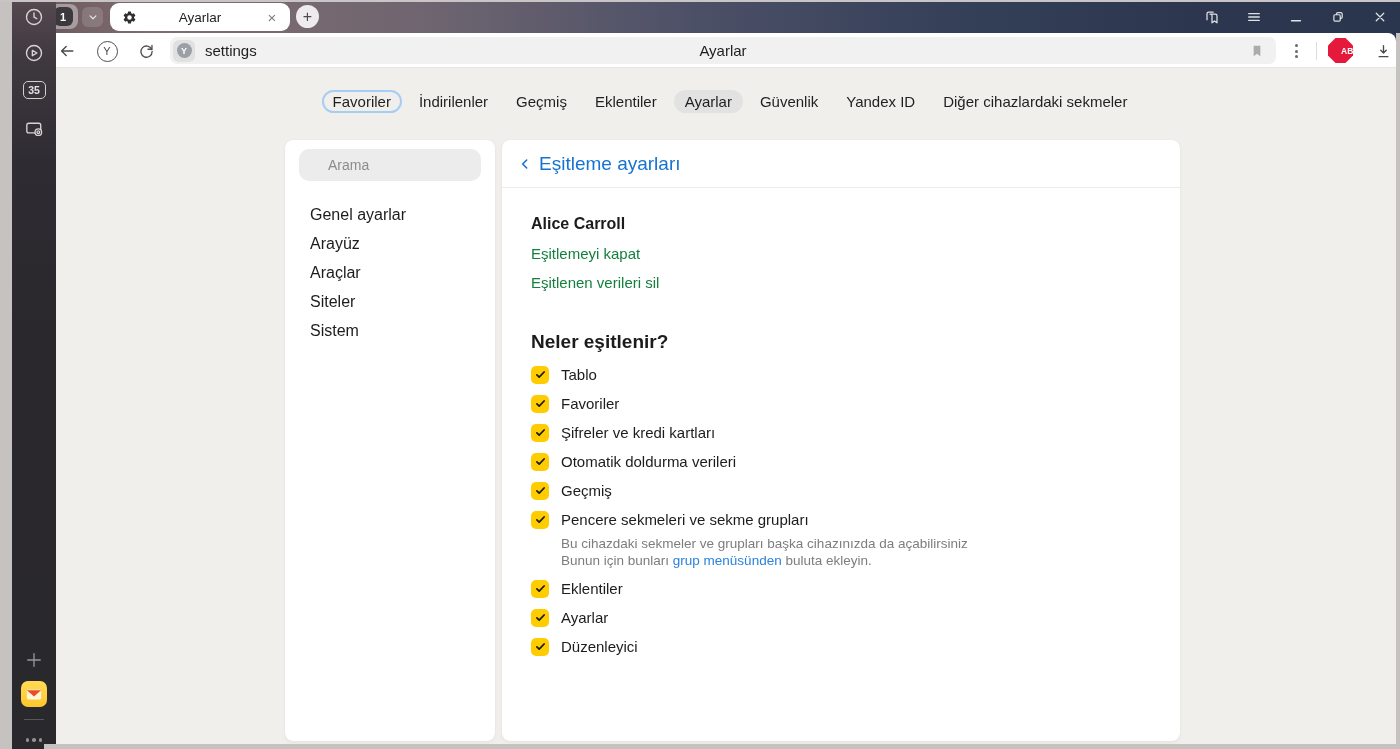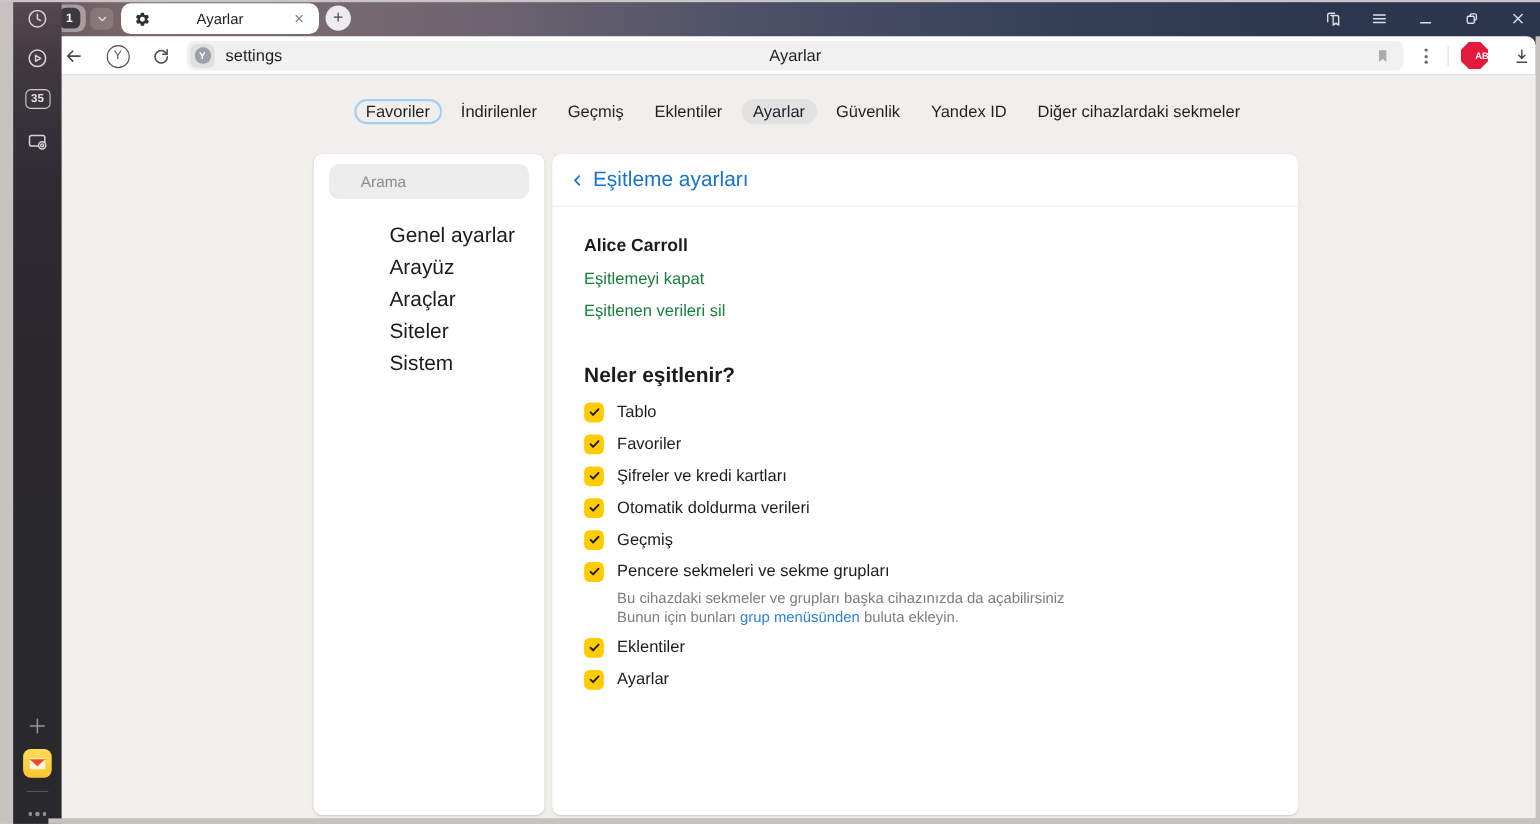--- a/index.html
+++ b/index.html
@@ -75,21 +75,21 @@
   .nav-tab { font-size:15px; color:#1f1f1f; padding:3px 11px; border-radius:14px; cursor:pointer; white-space:nowrap; }
   .nav-tab.focused { border:2px solid #a6cdf5; padding:1px 9px; }
   .nav-tab.active { background:#e2e2e2; }
 
   .card { position:absolute; background:#fff; border-radius:8px; box-shadow:0 0 1px rgba(0,0,0,0.10), 0 2px 5px rgba(0,0,0,0.04); }
   .nav-card { left:231px; top:72px; width:210px; height:601px; }
   .search-input { position:absolute; left:14px; top:9px; width:182px; height:32px; background:#ececec; border:none;
     border-radius:10px; padding:0 29px; font-size:14px; color:#1f1f1f; font-family:inherit; outline:none; }
   .search-input::placeholder { color:#8c8c8c; }
   .nav-card ul { position:absolute; left:25px; top:60px; list-style:none; }
-  .nav-card li { height:29px; display:flex; align-items:center; font-size:19px; color:#1c1c1c; cursor:pointer;margin-left:44px; }
+  .nav-card li { height:29px; display:flex; align-items:center; font-size:16px; color:#1c1c1c; cursor:pointer; }
 
   .main-card { left:448px; top:72px; width:678px; height:601px; }
   .sync-header { height:48px; border-bottom:1px solid #ebebeb; display:flex; align-items:center; padding-left:15px; cursor:pointer; }
   .sync-header .chev { display:flex; margin-right:6px; }
   .sync-title { font-size:19px; color:#1673d1; }
   .sync-body { padding:26px 30px 0 29px; }
   .account-name { font-size:16px; font-weight:700; color:#1c1c1c; line-height:20px; }
   .sync-link { display:inline-block; font-size:15px; color:#15803d; line-height:18px; cursor:pointer; text-decoration:none; }
   .link1 { margin-top:11px; }
   .link2 { margin-top:11px; }
@@ -377,20 +377,30 @@
             <div class="check-main">
               <span class="checkbox">
                   <svg width="13" height="13" viewBox="0 0 18 18" fill="none" stroke="#1a1a1a" stroke-width="2.4" stroke-linecap="round" stroke-linejoin="round">
                     <path d="M4 9.5l3.2 3.2L14 5.5"></path>
                   </svg>
                 </span>
               <span class="check-label">Ayarlar</span>
             </div>
           </div>
 
+          <div class="check-row">
+            <div class="check-main">
+              <span class="checkbox">
+                  <svg width="13" height="13" viewBox="0 0 18 18" fill="none" stroke="#1a1a1a" stroke-width="2.4" stroke-linecap="round" stroke-linejoin="round">
+                    <path d="M4 9.5l3.2 3.2L14 5.5"></path>
+                  </svg>
+                </span>
+              <span class="check-label">Düzenleyici</span>
+            </div>
+          </div>
 
         </div>
       </div>
     </div>
 
   </div>
 
   <div class="border-right"></div>
   <div class="border-bottom"></div>
 </div>

